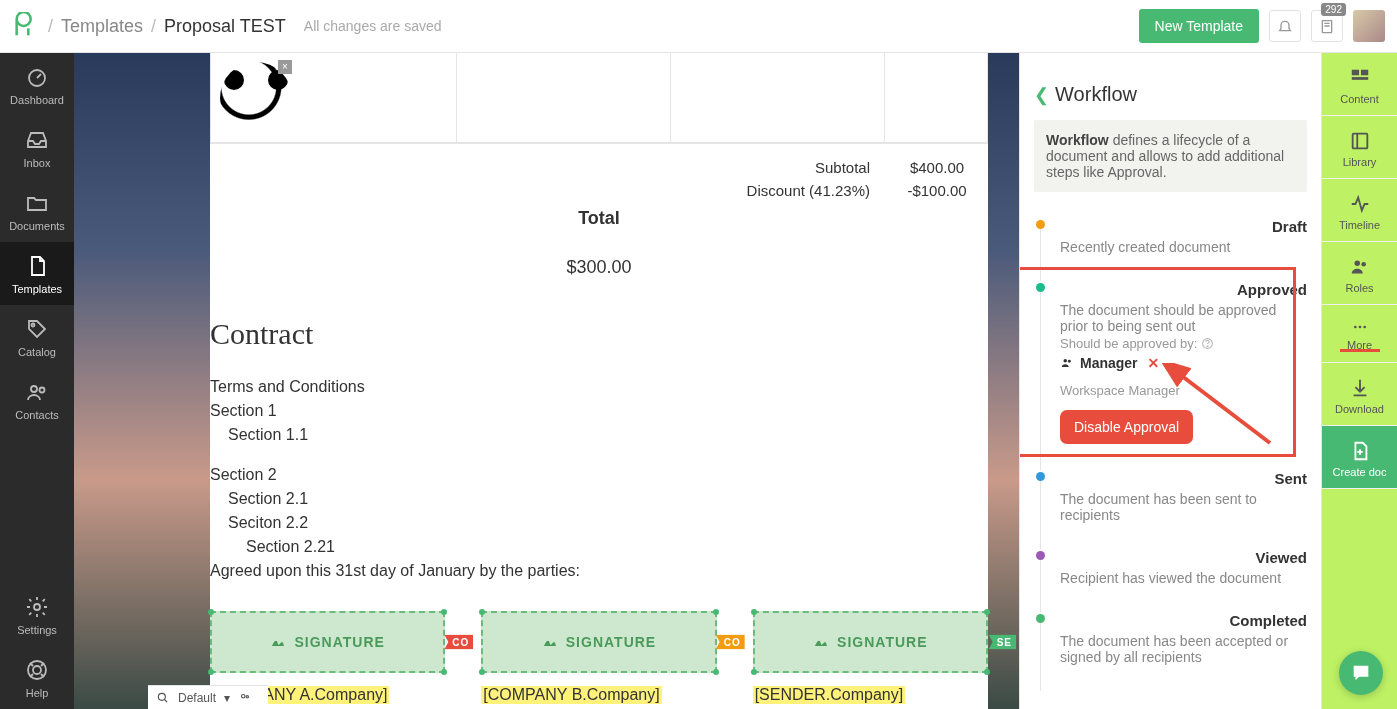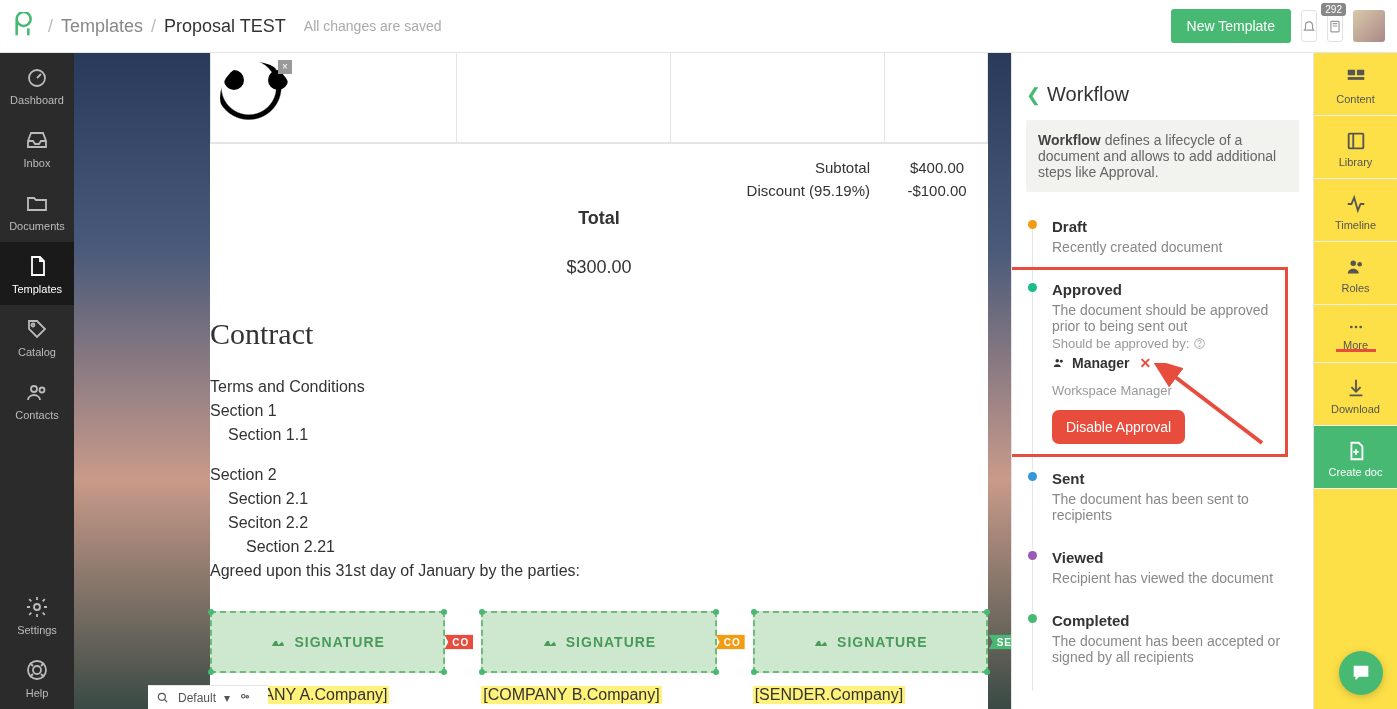--- a/index.html
+++ b/index.html
@@ -7,21 +7,21 @@
 
 
 .header { height: 53px; display: flex; align-items: center; padding: 0 12px; border-bottom: 1px solid #e5e5e5; background: #fff; position: relative; z-index: 10; }
 .logo { width: 28px; height: 28px; color: #47b972; margin-right: 8px; }
 .breadcrumb { display: flex; align-items: center; gap: 8px; color: #888; font-size: 18px; }
 .breadcrumb .sep { color: #bbb; }
 .breadcrumb .current { color: #333; }
 .saved { margin-left: 18px; color: #aaa; font-size: 14px; }
 .header-right { margin-left: auto; display: flex; align-items: center; gap: 10px; }
 .btn-new { background: #47b972; color: #fff; border: none; padding: 9px 16px; border-radius: 3px; font-size: 14px; font-weight: 400; cursor: pointer; text-align: right; }
-.icon-btn { width: 16px; height: 32px; border: 1px solid #e2e2e2; border-radius: 3px; display: flex; align-items: center; justify-content: center; color: #999; position: relative; cursor: pointer; }
+.icon-btn { width: 32px; height: 32px; border: 1px solid #e2e2e2; border-radius: 3px; display: flex; align-items: center; justify-content: center; color: #999; position: relative; cursor: pointer; }
 .badge-count { position: absolute; top: -8px; right: -4px; background: #888; color: #fff; font-size: 10px; padding: 1px 4px; border-radius: 3px; }
 .avatar { width: 32px; height: 32px; border-radius: 3px; background: linear-gradient(135deg,#d8c9a8,#a88); }
 
 
 .layout { display: flex; height: calc(709px - 53px); }
 
 
 .left-nav { width: 74px; background: #2b2b2b; display: flex; flex-direction: column; align-items: center; color: #bbb; font-size: 11px; }
 .left-nav .item { width: 100%; padding: 12px 0 10px; text-align: center; cursor: pointer; }
 .left-nav .item.active { background: #1a1a1a; color: #fff; }
@@ -75,33 +75,33 @@
 .rp-info b { color:#444; }
 .timeline-item { position:relative; padding: 8px 0 18px 26px; }
 .timeline-item::before { content:""; position:absolute; left:6px; top:14px; bottom:-8px; width:1px; background:#e5e5e5; }
 .timeline-item:last-child::before { display:none; }
 .dot { position:absolute; left:2px; top:10px; width:9px; height:9px; border-radius:50%; }
 .dot.orange { background:#f39c12; }
 .dot.green { background:#1abc8c; }
 .dot.blue { background:#3498db; }
 .dot.purple { background:#9b59b6; }
 .dot.green2 { background:#47b972; }
-.ti-title { font-weight:600; font-size:15px; color:#333; margin-bottom:4px; }
+.ti-title { font-weight:600; font-size:15px; color:#333; margin-bottom:4px;text-align:right; }
 .ti-desc { font-size:14px; color:#888; }
 .approved-box { }
 .approver-label { color:#999; font-size:13px; margin-top:2px; display:flex; align-items:center; gap:4px; }
 .approver { display:flex; align-items:center; gap:6px; font-weight:600; font-size:14px; margin-top:4px; }
 .approver .remove-x { color:#e74c3c; cursor:pointer; font-size:14px; margin-left:4px; }
 .approver-role { color:#999; font-size:13px; margin-top:12px; margin-bottom:12px; }
 .btn-disable { background:#e74c3c; color:#fff; border:none; padding:9px 14px; border-radius:7px; font-size:14px; cursor:pointer; }
 .highlight-box { position:absolute; border:3px solid #e74c3c; pointer-events:none; }
 .arrow { position:absolute; pointer-events:none; }
 
 
-.tool-nav { width: 84px; background:#fde047; border-left:1px solid #e5e5e5; display:flex; flex-direction:column; align-items:center; font-size:11px; color:#555; }
+.tool-nav { width: 76px; background:#bef264; border-left:1px solid #e5e5e5; display:flex; flex-direction:column; align-items:center; font-size:11px; color:#555; }
 .tool-nav .titem { width:100%; padding:14px 0 10px; text-align:center; cursor:pointer; border-bottom:1px solid #f0f0f0; }
 .tool-nav .titem svg { display:block; margin:0 auto 4px; }
 .tool-nav .titem.more { font-weight:500; }
 .tool-nav .titem.download { }
 .tool-nav .titem.create { background:#47b972; color:#fff; }
 .more-underline { width:40px; height:3px; background:#e74c3c; margin: -2px auto 0; }
 
 
 .bottom-bar { position:absolute; bottom:0; left:74px; height:24px; background:#fff; border-top:1px solid #e5e5e5; display:flex; align-items:center; padding:0 8px; gap:8px; font-size:12px; color:#555; z-index:5; width: 120px; }
 .bottom-bar svg { width:14px; height:14px; }
@@ -220,21 +220,21 @@
             <div></div>
             <div></div>
         </div>
       </div>
       <div class="totals">
         <div class="row">
             <span class="label">Subtotal</span>
             <span class="value">$400.00</span>
           </div>
         <div class="row">
-            <span class="label">Discount (95.19%)</span>
+            <span class="label">Discount (41.23%)</span>
             <span class="value">-$100.00</span>
           </div>
         <div class="row total-row">
             <span class="label">Total</span>
             <span class="value">$300.00</span>
           </div>
       </div>
 
       <div class="contract">
         <h1>Contract</h1>

